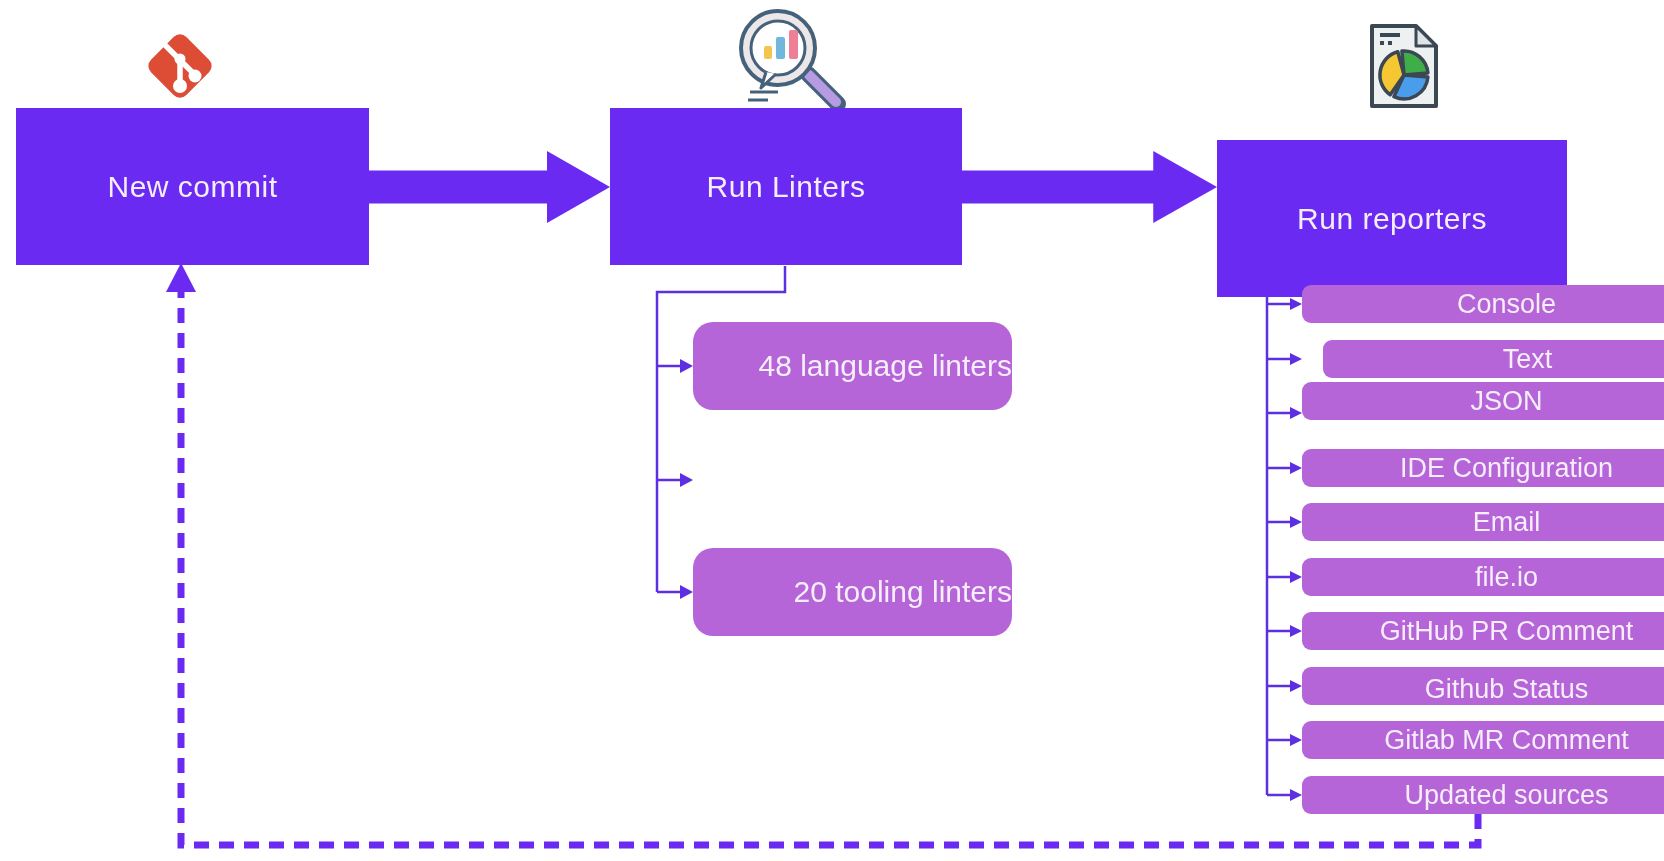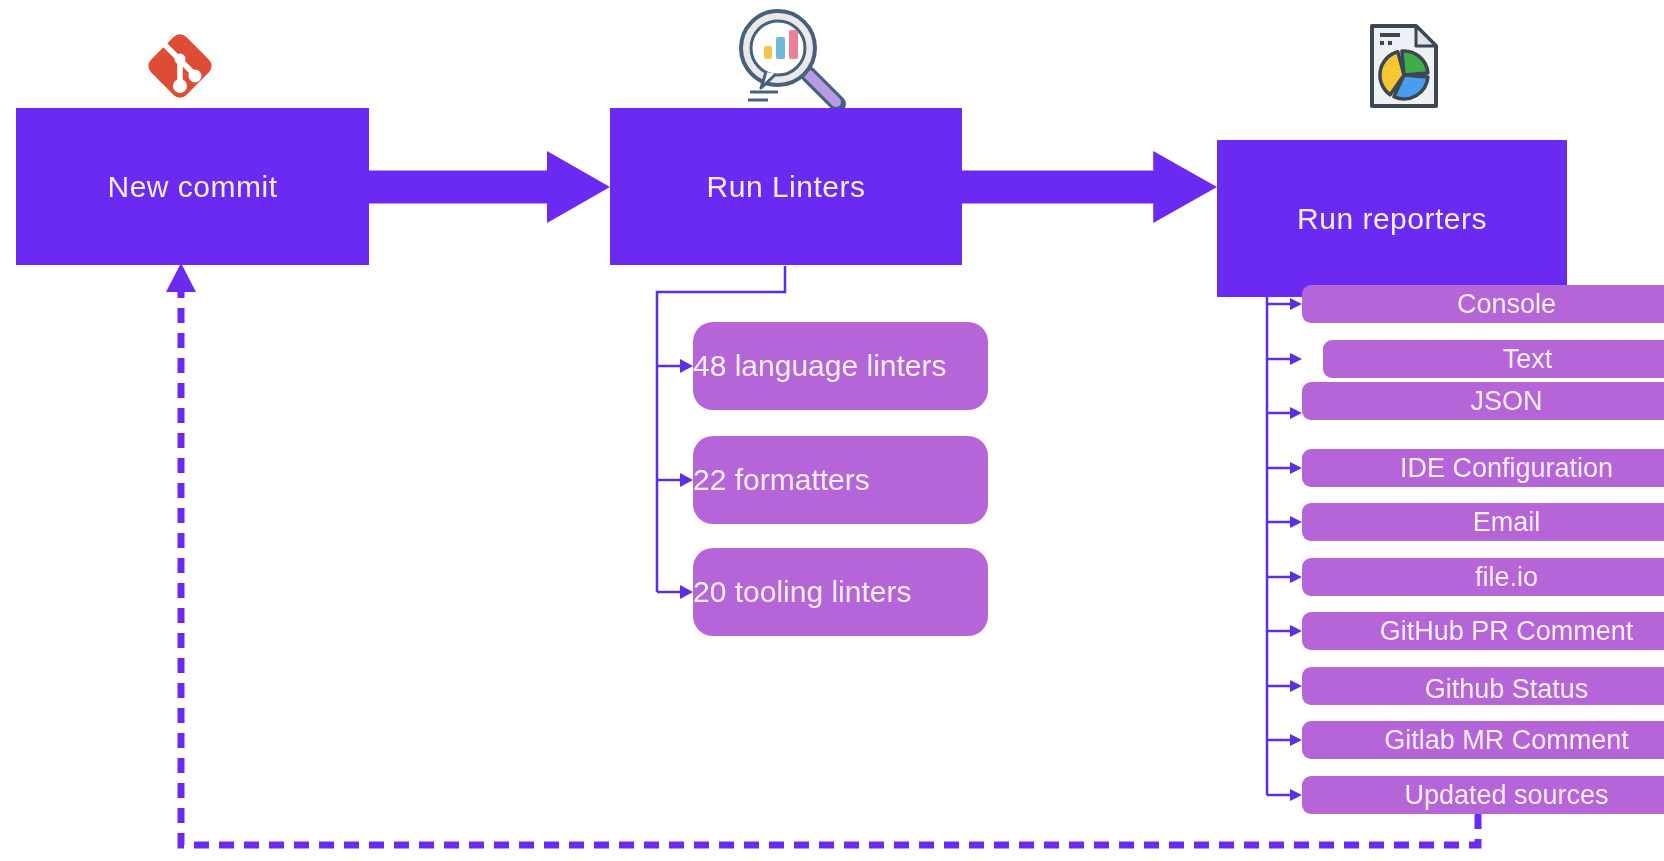--- a/index.html
+++ b/index.html
@@ -16,23 +16,23 @@
   .main-node{
     position:absolute;height:157px;background:#6a2af2;color:#f4edfb;
     display:flex;align-items:center;justify-content:center;
     font-size:30px;letter-spacing:0.5px;z-index:2;
   }
   .block-arrow{
     position:absolute;top:151px;height:72px;background:#6a2af2;z-index:2;
     clip-path:polygon(0 27%,75% 27%,75% 0,100% 50%,75% 100%,75% 73%,0 73%);
   }
   .linter-node{
-    position:absolute;left:693px;width:295px;height:88px;background:#b565d8;
+    position:absolute;left:693px;width:319px;height:88px;background:#b565d8;
     border-radius:20px;color:#f6eefb;display:flex;align-items:center;
-    justify-content:flex-start;font-size:30px;z-index:2;
+    justify-content:flex-end;font-size:30px;z-index:2;
   }
   .reporter-node{
     position:absolute;left:1302px;width:353px;height:38px;background:#b565d8;
     border-radius:9px;color:#f6eefb;display:flex;align-items:center;
     justify-content:center;font-size:27px;z-index:2;padding-left:28px;
   }
 </style>
 </head>
 <body>
 
@@ -123,23 +123,20 @@
 
   <div class="block-arrow" style="left:962px;width:255px;"></div>
 
   <div class="main-node" style="left:1217px;top:108px;width:350px;margin-top:32px;">
     <span>Run reporters</span>
   </div>
 
   <div class="linter-node" style="top:322px;">
     <span>48 language linters</span>
   </div>
-  <div class="linter-node" style="top:436px;">
-    <span>22 formatters</span>
-  </div>
   <div class="linter-node" style="top:548px;">
     <span>20 tooling linters</span>
   </div>
 
   <div class="reporter-node" style="top:285px;">
     <span>Console</span>
   </div>
   <div class="reporter-node" style="top:340px;margin-left:21px;">
     <span>Text</span>
   </div>

